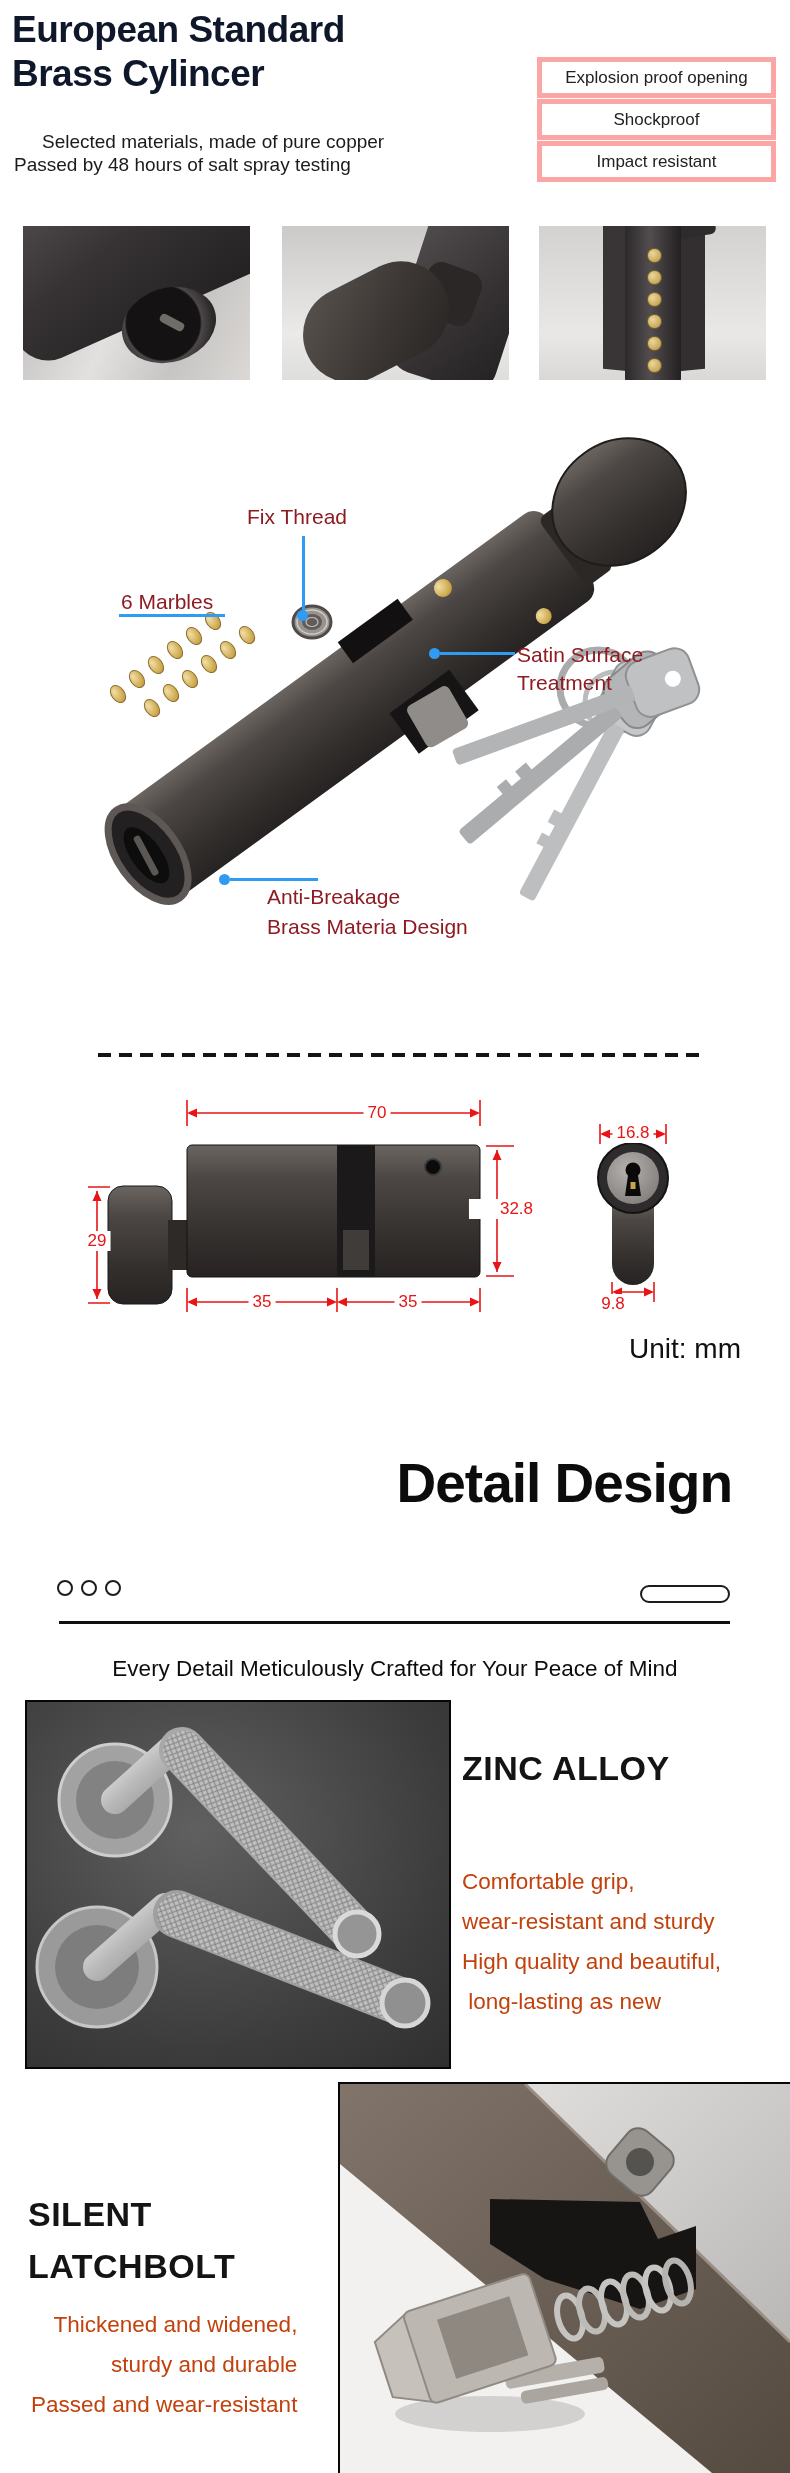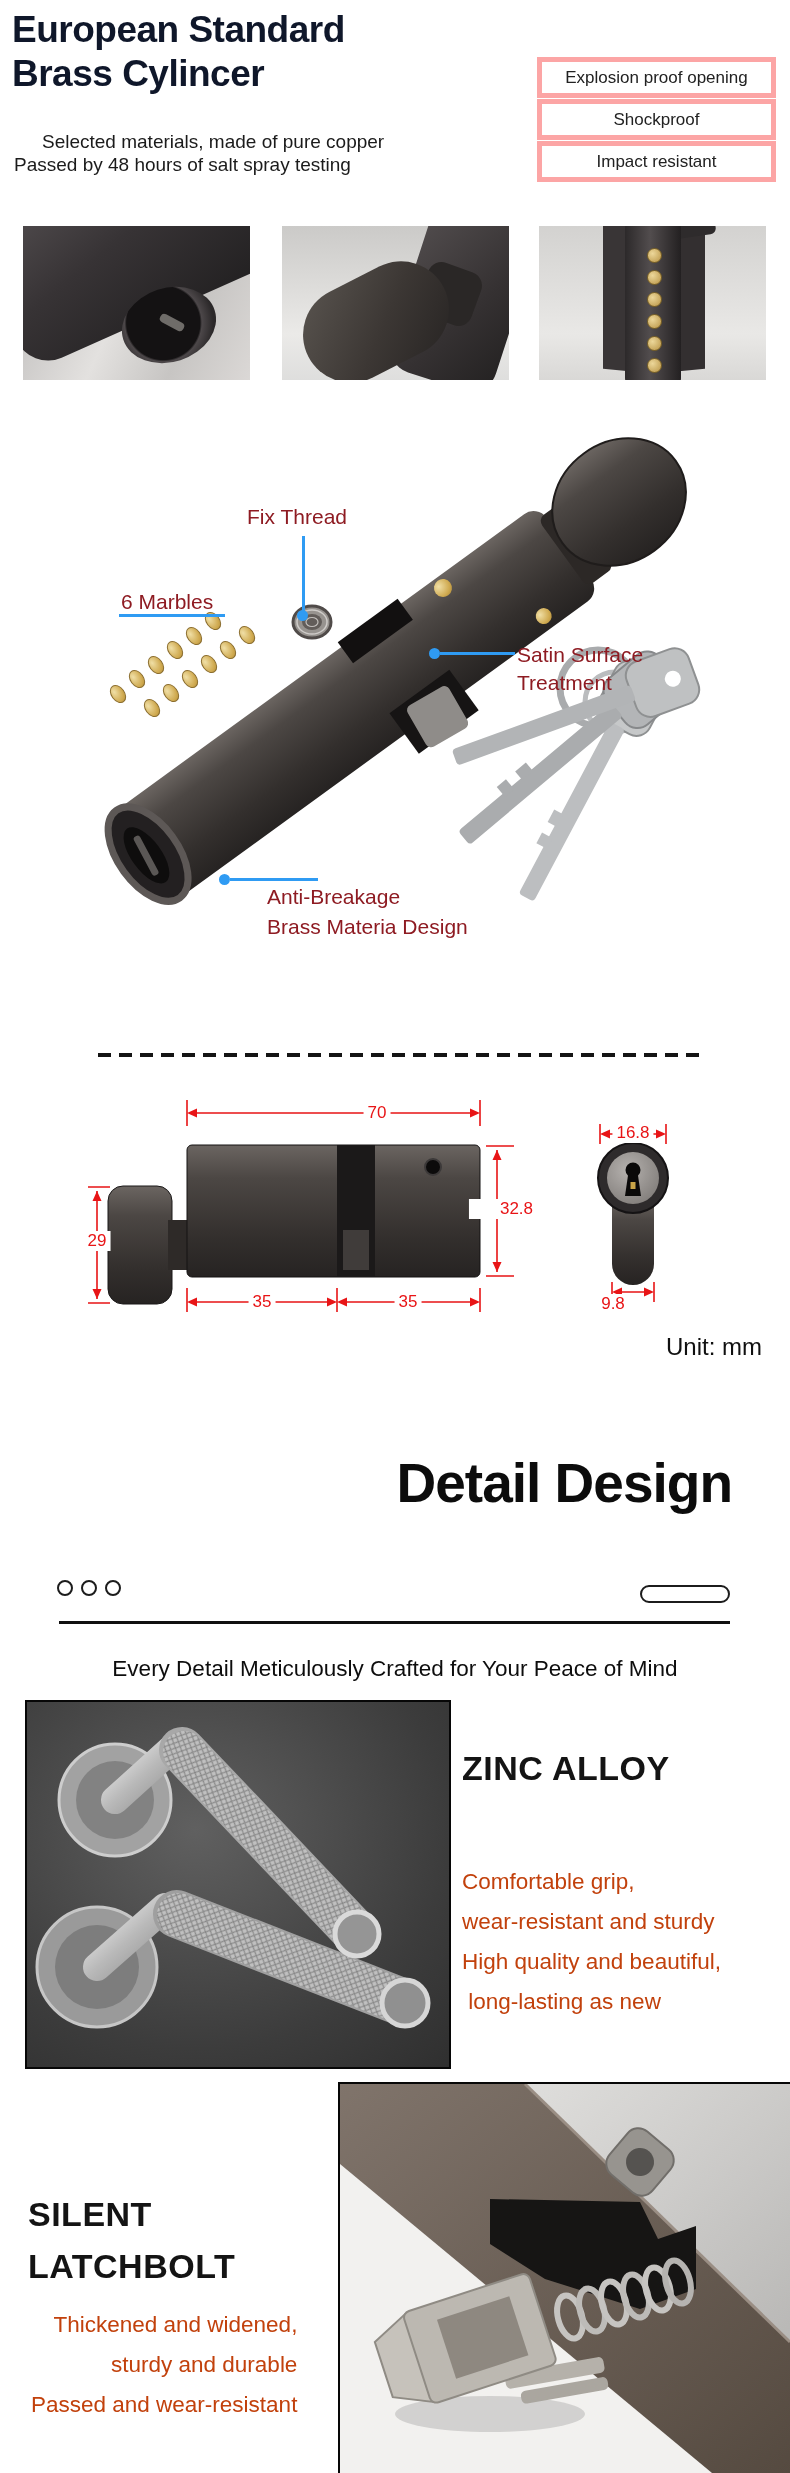--- a/index.html
+++ b/index.html
@@ -41,21 +41,21 @@
   .ann{font-size:21px;line-height:28px;color:#8e1b22;}
   .blue{background:#2f9bf3;}
   .dot{width:11px;height:11px;border-radius:50%;background:#2f9bf3;}
 
   
   .dashes{left:98px;top:1053px;width:602px;height:4px;
           background:repeating-linear-gradient(90deg,#141414 0 13px,transparent 13px 21px);}
 
   
   .dim{transform:translate(-50%,-50%);background:#fff;padding:0 4px;font-size:17px;color:#e81416;white-space:nowrap;}
-  .unit{left:666px;top:1333px;font-size:24px;color:#101010;}
+  .unit{left:629px;top:1333px;font-size:28px;color:#101010;}
 
   
   .dd-title{left:280px;top:1450px;width:452px;text-align:right;font-size:55px;line-height:66px;
             font-weight:bold;letter-spacing:-1px;color:#0c0c0c;}
   .dd-circles{left:57px;top:1580px;display:flex;gap:8px;}
   .dd-circles span{width:12px;height:12px;border:2px solid #1c1c1c;border-radius:50%;display:block;}
   .dd-pill{left:640px;top:1585px;width:86px;height:14px;border:2px solid #1c1c1c;border-radius:9px;}
   .dd-rule{left:59px;top:1621px;width:671px;height:3px;background:#101010;}
   .dd-sub{left:30px;top:1656px;width:730px;text-align:center;font-size:22.5px;color:#0d0d0d;}
 

